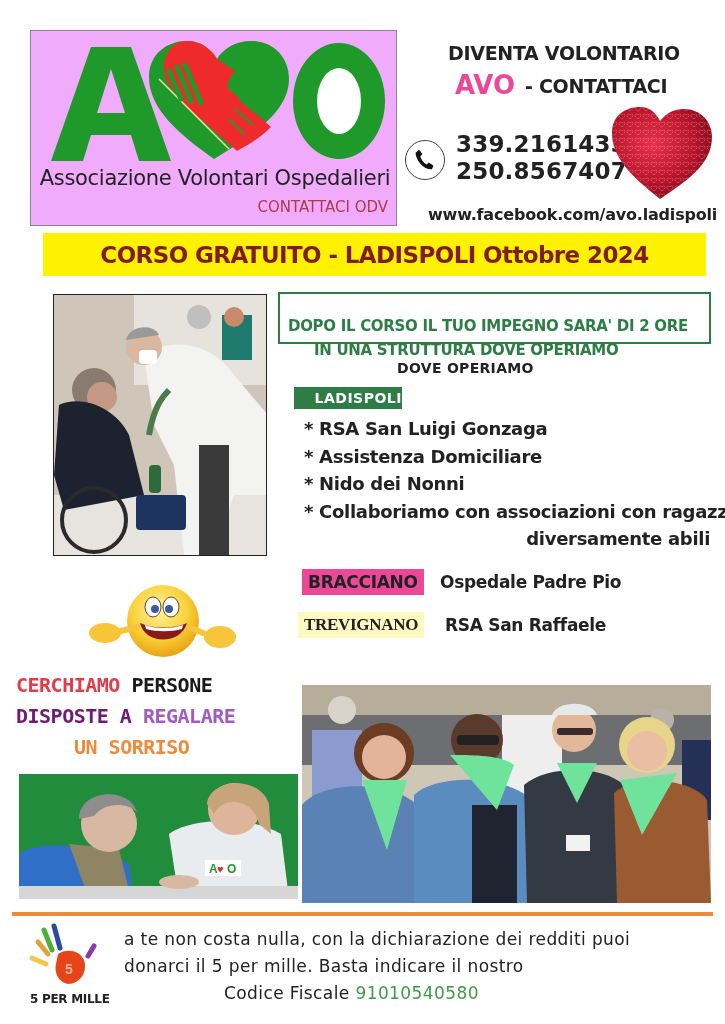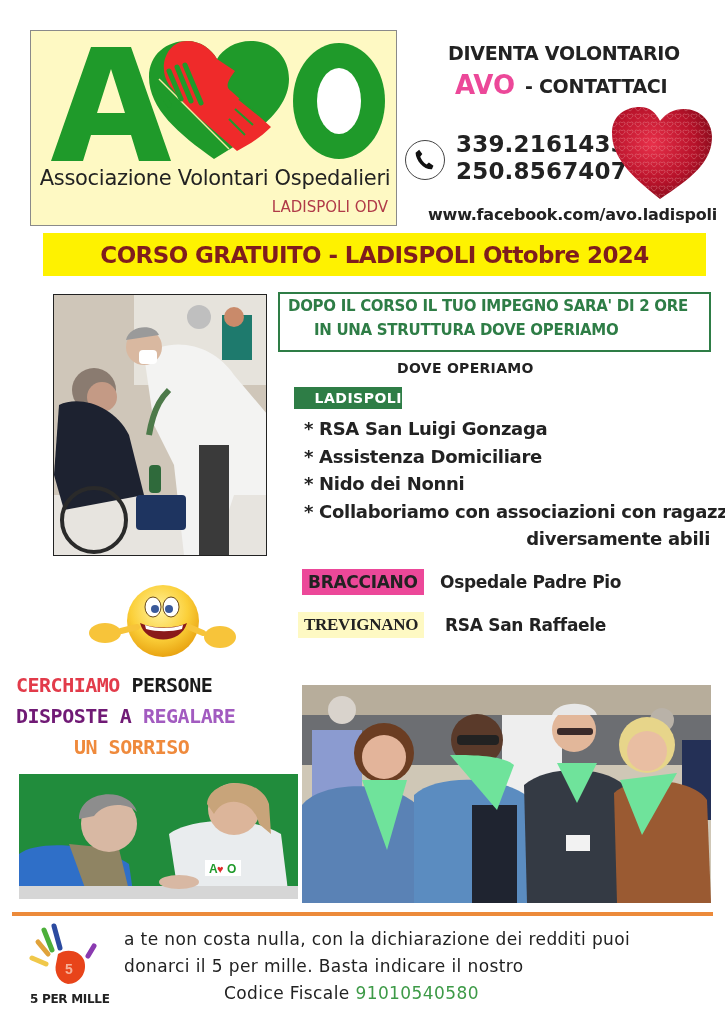--- a/index.html
+++ b/index.html
@@ -1,21 +1,21 @@
 <!DOCTYPE html>
 <html><head>
 <meta charset="utf-8">
 <style>
   * { box-sizing: border-box; margin: 0; padding: 0; }
   html, body { width: 725px; height: 1024px; background: #ffffff; overflow: hidden; }
   body { position: relative; font-family: "Liberation Sans", "DejaVu Sans", sans-serif; color: #222; }
   .abs { position: absolute; }
 
   
-  .logo-box { left: 30px; top: 30px; width: 367px; height: 196px; border: 1.5px solid #8a8a8a; background: #fef9c3; }
+  .logo-box { left: 30px; top: 30px; width: 367px; height: 196px; border: 1.5px solid #8a8a8a; background: #f0abfc; }
   .logo-letters { position: absolute; left: 8px; top: 8px; width: 350px; height: 125px; }
   .logo-sub { position: absolute; left: 6px; top: 135px; width: 356px; text-align: center; font-size: 21px; color: #222; font-family: "DejaVu Sans", sans-serif; letter-spacing: -0.3px; }
   .logo-odv { position: absolute; right: 8px; top: 167px; font-size: 15px; color: #b03a48; font-family: "DejaVu Sans", sans-serif; }
 
   
   .contact-title { left: 448px; top: 42px; font-size: 19px; font-weight: bold; color: #222; font-family: "DejaVu Sans", sans-serif; letter-spacing: -0.3px; }
   .contact-avo { left: 455px; top: 70px; font-size: 26px; font-weight: bold; color: #ec4899; font-family: "DejaVu Sans", sans-serif; }
   .contact-cta { left: 525px; top: 75px; font-size: 19px; font-weight: bold; color: #222; font-family: "DejaVu Sans", sans-serif; letter-spacing: -0.3px; }
   .phone-icon { left: 405px; top: 140px; width: 40px; height: 40px; border: 1.5px solid #444; border-radius: 50%; display: flex; align-items: center; justify-content: center; }
   .phone-num { left: 456px; font-size: 23px; font-weight: bold; color: #222; font-family: "DejaVu Sans", sans-serif; letter-spacing: 0.2px; }
@@ -23,21 +23,21 @@
   .fb { left: 428px; top: 205px; font-size: 16px; font-weight: bold; color: #222; font-family: "DejaVu Sans", sans-serif; letter-spacing: -0.2px; }
 
   
   .banner { left: 43px; top: 233px; width: 663px; height: 43px; background: #fef200; display: flex; align-items: center; justify-content: center; }
   .banner span { font-size: 23px; font-weight: bold; color: #7f1d1d; font-family: "DejaVu Sans", sans-serif; letter-spacing: -0.6px; }
 
   
   .photo1 { left: 53px; top: 294px; width: 214px; height: 262px; border: 1.5px solid #222; overflow: hidden; background: #d9d0c4; }
 
   
-  .greenbox { left: 278px; top: 292px; width: 433px; height: 60px; border: 2px solid #2e7d46; padding: 0 8px; }
+  .greenbox { left: 278px; top: 292px; width: 433px; height: 52px; border: 2px solid #2e7d46; padding: 20px 8px; }
   .greenbox div { font-size: 15px; font-weight: bold; color: #2e7d46; font-family: "DejaVu Sans", sans-serif; letter-spacing: -0.3px; line-height: 24px; white-space: nowrap; }
   .greenbox .l2 { padding-left: 26px; }
 
   .dove { left: 397px; top: 360px; font-size: 14px; font-weight: bold; color: #222; font-family: "DejaVu Sans", sans-serif; letter-spacing: 0.3px; }
   .lad-tag { left: 294px; top: 387px; width: 108px; height: 22px; background: #2e7d46; color: #fff; font-size: 14px; font-weight: bold; font-family: "DejaVu Sans", sans-serif; padding-left: 6px; line-height: 22px; letter-spacing: 0.5px; text-align: right; }
   .list { left: 304px; top: 415px; }
   .list div { font-size: 18px; font-weight: bold; color: #222; font-family: "DejaVu Sans", sans-serif; line-height: 27.5px; letter-spacing: -0.3px; white-space: nowrap; }
   .list .cont { text-align: right; width: 406px; }
 
   .tag-bracc { left: 302px; top: 569px; background: #ec4899; padding: 0 6px; height: 26px; line-height: 26px; font-size: 17px; font-weight: bold; font-family: "DejaVu Sans", sans-serif; color: #222; letter-spacing: -0.3px; }
@@ -72,21 +72,21 @@
       <path d="M148 2 C162 2 172 10 178 20 L196 32 C190 40 185 48 192 52 L232 88 C222 98 210 106 198 112 L150 70 L130 46 C118 28 128 2 148 2 Z" fill="#ef2a2a"></path>
       <path d="M120 40 L190 110" stroke="#f6e7a0" stroke-width="1.5" fill="none"></path>
       <path d="M130 32 L142 60 M138 28 L152 62 M146 26 L162 64 M118 46 L130 66" stroke="#1f9a2a" stroke-width="5" fill="none" stroke-linecap="round"></path>
       <path d="M200 60 L220 76 M196 70 L214 86 M190 80 L206 96" stroke="#1f9a2a" stroke-width="2" fill="none"></path>
     </g>
 
     <ellipse cx="300" cy="62" rx="46" ry="58" fill="#1f9a2a"></ellipse>
     <ellipse cx="300" cy="62" rx="22" ry="33" fill="#fff"></ellipse>
   </svg>
   <div class="logo-sub">Associazione Volontari Ospedalieri</div>
-  <div class="logo-odv">LADISPOLI ODV</div>
+  <div class="logo-odv">CONTATTACI ODV</div>
 </div>
 
 <div class="abs contact-title">DIVENTA VOLONTARIO</div>
 <div class="abs contact-avo">AVO</div>
 <div class="abs contact-cta">- CONTATTACI</div>
 
 <div class="abs phone-icon">
   <svg width="26" height="26" viewBox="0 0 24 24">
       <path d="M6.6 2.5 L9.5 6.5 L7.6 9 C8.5 11.5 10.6 14.4 13.5 16.2 L15.6 14.4 L19.8 17.2 L18.4 20.6 C11 21 3.5 12.5 3.3 5.2 Z" fill="#111"></path>
     </svg>

